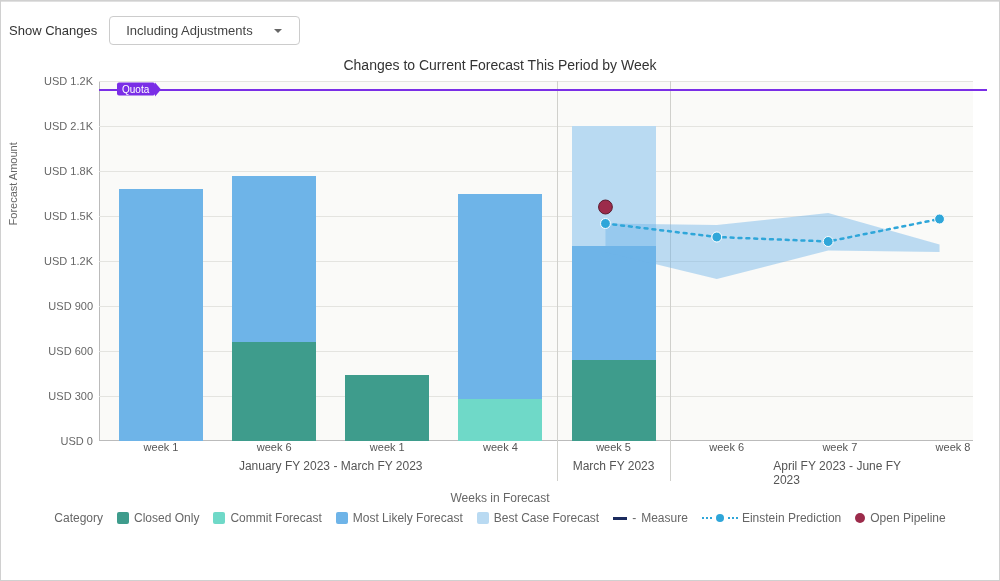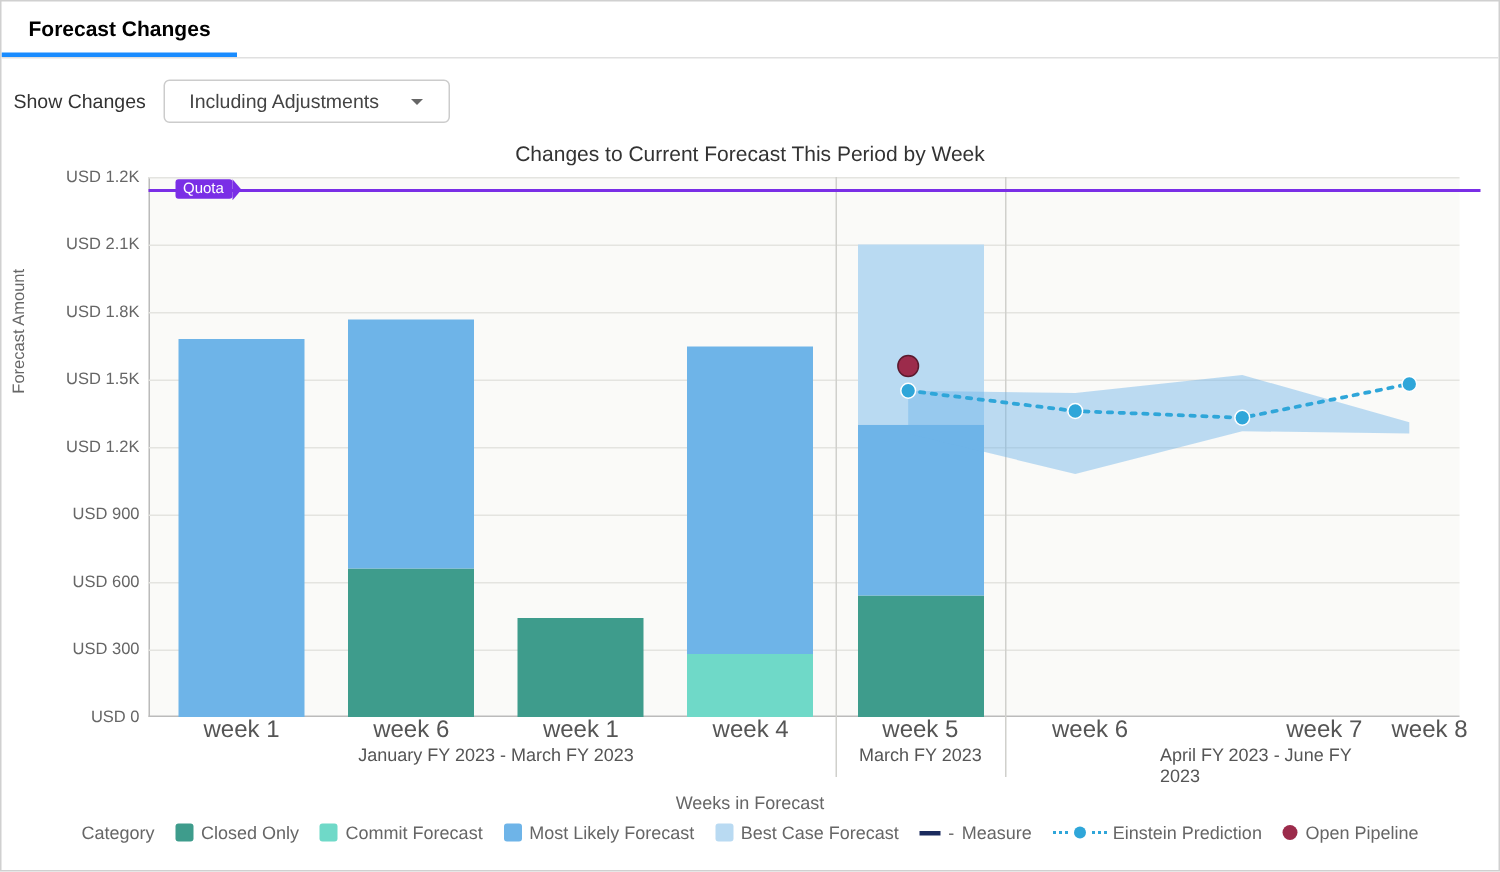--- a/index.html
+++ b/index.html
@@ -20,21 +20,21 @@
   .y-label { position: absolute; left: -86px; top: 50%; transform: rotate(-90deg) translateX(50%); transform-origin: left center; font-size: 11px; color: #666; white-space: nowrap; }
   .quota-line { position: absolute; left: 0; right: -14px; height: 0; border-top: 2px solid #7a2ee6; z-index: 3; }
   .quota-tag { position: absolute; left: 18px; background: #7a2ee6; color: #fff; font-size: 10px; padding: 1px 6px 1px 5px; border-radius: 2px; transform: translateY(-50%); z-index: 4; }
   .quota-tag::after { content: ""; position: absolute; right: -6px; top: 0; bottom: 0; width: 0; height: 0; border-top: 7px solid transparent; border-bottom: 7px solid transparent; border-left: 6px solid #7a2ee6; }
   .bar-col { position: absolute; bottom: 0; width: 84px; }
   .seg { position: absolute; left: 0; right: 0; }
   .seg.closed { background: #3e9c8c; }
   .seg.commit { background: #6fd9c8; }
   .seg.mostlikely { background: #6eb4e8; }
   .seg.bestcase { background: #b9daf2; }
-  .x-tick { position: absolute; font-size: 16px; color: #555; white-space: nowrap; transform: translateX(-50%); }
+  .x-tick { position: absolute; font-size: 11px; color: #555; white-space: nowrap; transform: translateX(-50%); }
   .x-group { position: absolute; font-size: 12px; color: #555; transform: translateX(-50%); top: 18px; }
   .x-axis { position: relative; height: 48px; margin-left: 86px; margin-right: 14px; }
   .x-title { text-align: center; font-size: 12px; color: #666; margin-top: 2px; }
   .vsep { position: absolute; bottom: -40px; top: 0; width: 0; border-left: 1px solid #d0d0cc; z-index:2; }
   .legend { display: flex; flex-wrap: wrap; align-items: center; justify-content: center; gap: 8px 14px; font-size: 12px; color: #666; padding: 6px 12px 8px; }
   .lg-item { display: inline-flex; align-items: center; gap: 5px; }
   .sw { width: 12px; height: 12px; border-radius: 2px; display: inline-block; }
   .sw.closed { background: #3e9c8c; }
   .sw.commit { background: #6fd9c8; }
   .sw.mostlikely { background: #6eb4e8; }
@@ -43,21 +43,20 @@
   .sw.open { width: 10px; height: 10px; border-radius: 50%; background: #9c2b4b; }
   .lg-ein { display: inline-flex; align-items: center; gap: 4px; }
   .lg-ein .dash { width: 10px; border-top: 2px dotted #2fa6d9; }
   .lg-ein .dot { width: 8px; height: 8px; border-radius: 50%; background: #2fa6d9; }
   svg.overlay { position: absolute; inset: 0; width: 100%; height: 100%; pointer-events: none; z-index: 3; }
 </style>
 </head>
 <body>
 
 <div class="tabs">
-  <div class="tab active">Forecast Changes</div>
 </div>
 
 <div class="controls">
   <span class="controls-label">Show Changes</span>
   <div class="select">
     <span>Including Adjustments</span>
     <svg viewBox="0 0 10 10">
         <path d="M1 3 L5 7 L9 3 Z"></path>
       </svg>
   </div>
@@ -120,21 +119,21 @@
       <div class="vsep" style="left: 571.143px;"></div>
     </div>
 
   <div class="x-axis" id="xaxis">
       <div class="x-tick" style="left: 62px; top: 0px;">week 1</div>
       <div class="x-tick" style="left: 175.143px; top: 0px;">week 6</div>
       <div class="x-tick" style="left: 288.286px; top: 0px;">week 1</div>
       <div class="x-tick" style="left: 401.429px; top: 0px;">week 4</div>
       <div class="x-tick" style="left: 514.571px; top: 0px;">week 5</div>
       <div class="x-tick" style="left: 627.714px; top: 0px;">week 6</div>
-      <div class="x-tick" style="left: 740.857px; top: 0px; margin-left: 43px;">week 7</div>
+      <div class="x-tick" style="left: 740.857px; top: 0px;">week 7</div>
       <div class="x-tick" style="left: 854px; top: 0px;">week 8</div>
       <div class="x-group" style="left: 231.714px;">January FY 2023 - March FY 2023</div>
       <div class="x-group" style="left: 514.571px;">March FY 2023</div>
       <div class="x-group" style="left: 740.857px;">April FY 2023 - June FY 2023</div>
     </div>
   <div class="x-title">Weeks in Forecast</div>
 </div>
 
 <div class="legend">
   <span>Category</span>

